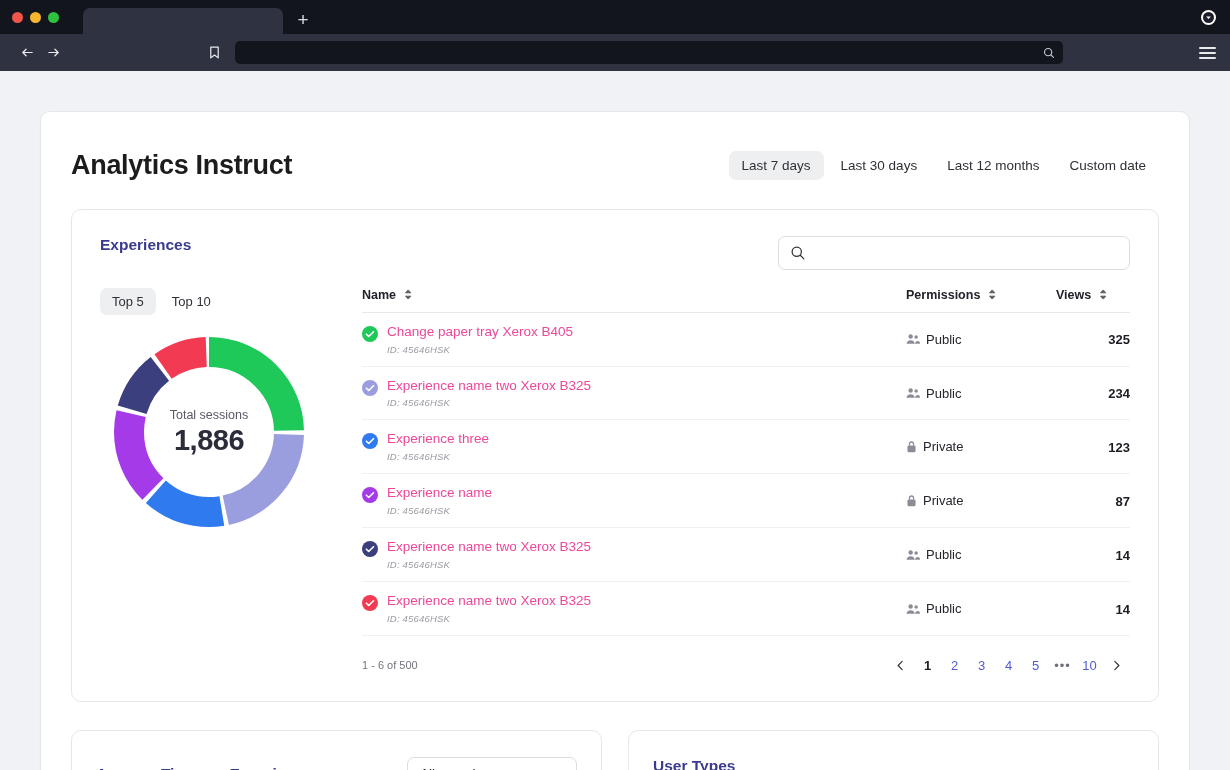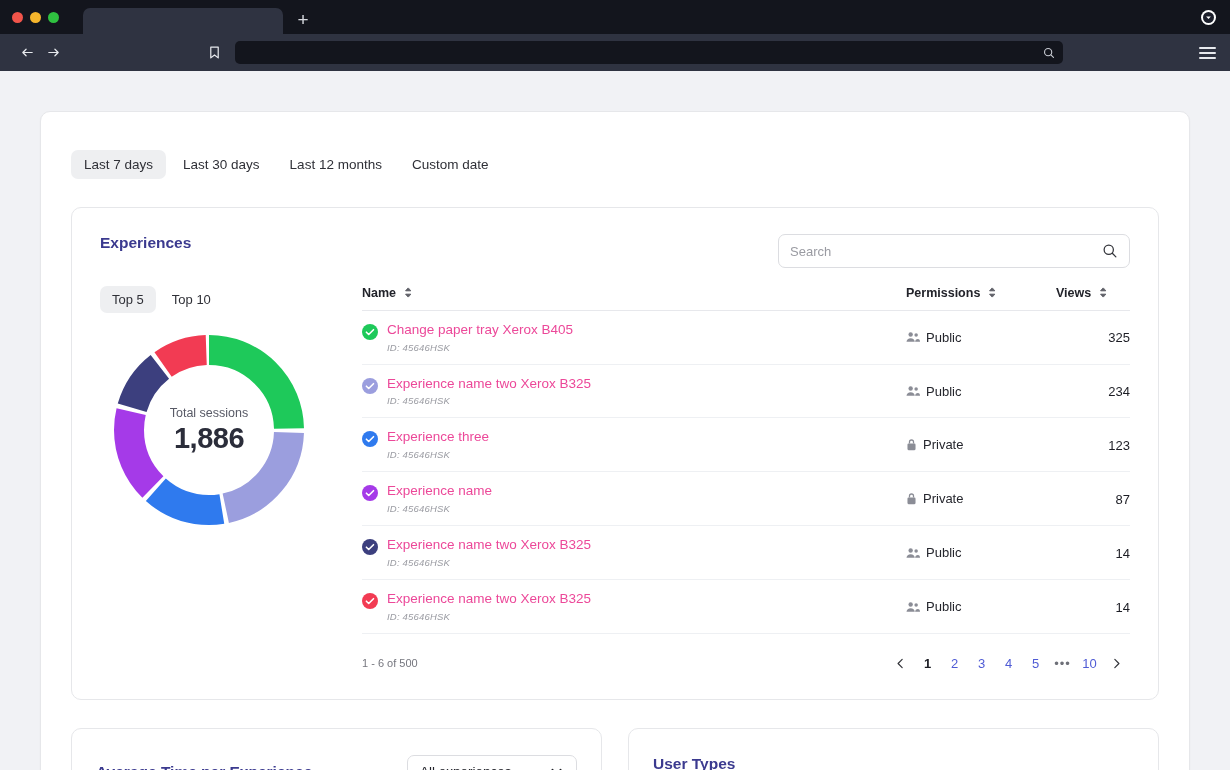--- a/index.html
+++ b/index.html
@@ -122,21 +122,21 @@
   .namecell { display: flex; align-items: flex-start; gap: 9px; }
   .status {
     width: 16px; height: 16px; border-radius: 50%; flex: none; margin-top: 2px;
     display: flex; align-items: center; justify-content: center;
   }
   .status svg { display: block; }
   .nametext { font-size: 13.5px; color: #ec4899; line-height: 1.25; }
   .idtext { font-size: 9.5px; color: #9a9ba2; margin-top: 3px; letter-spacing: .2px; font-style: italic; }
   .permcell { display: flex; align-items: center; gap: 6px; font-size: 13px; color: #25262d; }
   .perm-icon { color: #8b8d96; display: flex; align-items: center; }
-  .viewsnum { font-size: 13px; font-weight: normal; color: #1c1d24; }
+  .viewsnum { font-size: 13px; font-weight: bold; color: #1c1d24; }
 
   .pagination { display: flex; align-items: center; justify-content: space-between; padding-top: 16px; }
   .pg-count { font-size: 11px; color: #75767e; }
   .pg-nav { display: flex; align-items: center; gap: 0; }
   .pg-item {
     min-width: 27px; height: 27px; display: flex; align-items: center; justify-content: center;
     font-size: 13px; color: #4f5bd5; padding: 0 4px;
   }
   .pg-item.current { color: #1c1d24; font-weight: bold; }
   .pg-item.dots { color: #6e7078; letter-spacing: 1px; }
@@ -210,33 +210,33 @@
         <i></i>
         <i></i>
         <i></i>
       </div>
   </div>
 
   <div class="page">
     <div class="shell">
 
       <div class="pagehead">
+        <div class="pagetitle">Analytics Instruct</div>
         <div class="rangetabs">
           <div class="rangetab active">Last 7 days</div>
           <div class="rangetab">Last 30 days</div>
           <div class="rangetab">Last 12 months</div>
           <div class="rangetab">Custom date</div>
         </div>
       </div>
 
       <div class="card">
         <div class="card-head">
           <div class="card-title">Experiences</div>
           <div class="searchbox">
-            <input type="text" placeholder="Search" style="">
             <span class="search-icon">
               <svg width="16" height="16" viewBox="0 0 18 18" fill="none" stroke="currentColor" stroke-width="1.4" stroke-linecap="round">
                   <circle cx="7.6" cy="7.6" r="5.2"></circle>
                   <path d="M11.6 11.6l4 4"></path>
                 </svg>
             </span>
           </div>
         </div>
 
         <div class="card-body">

